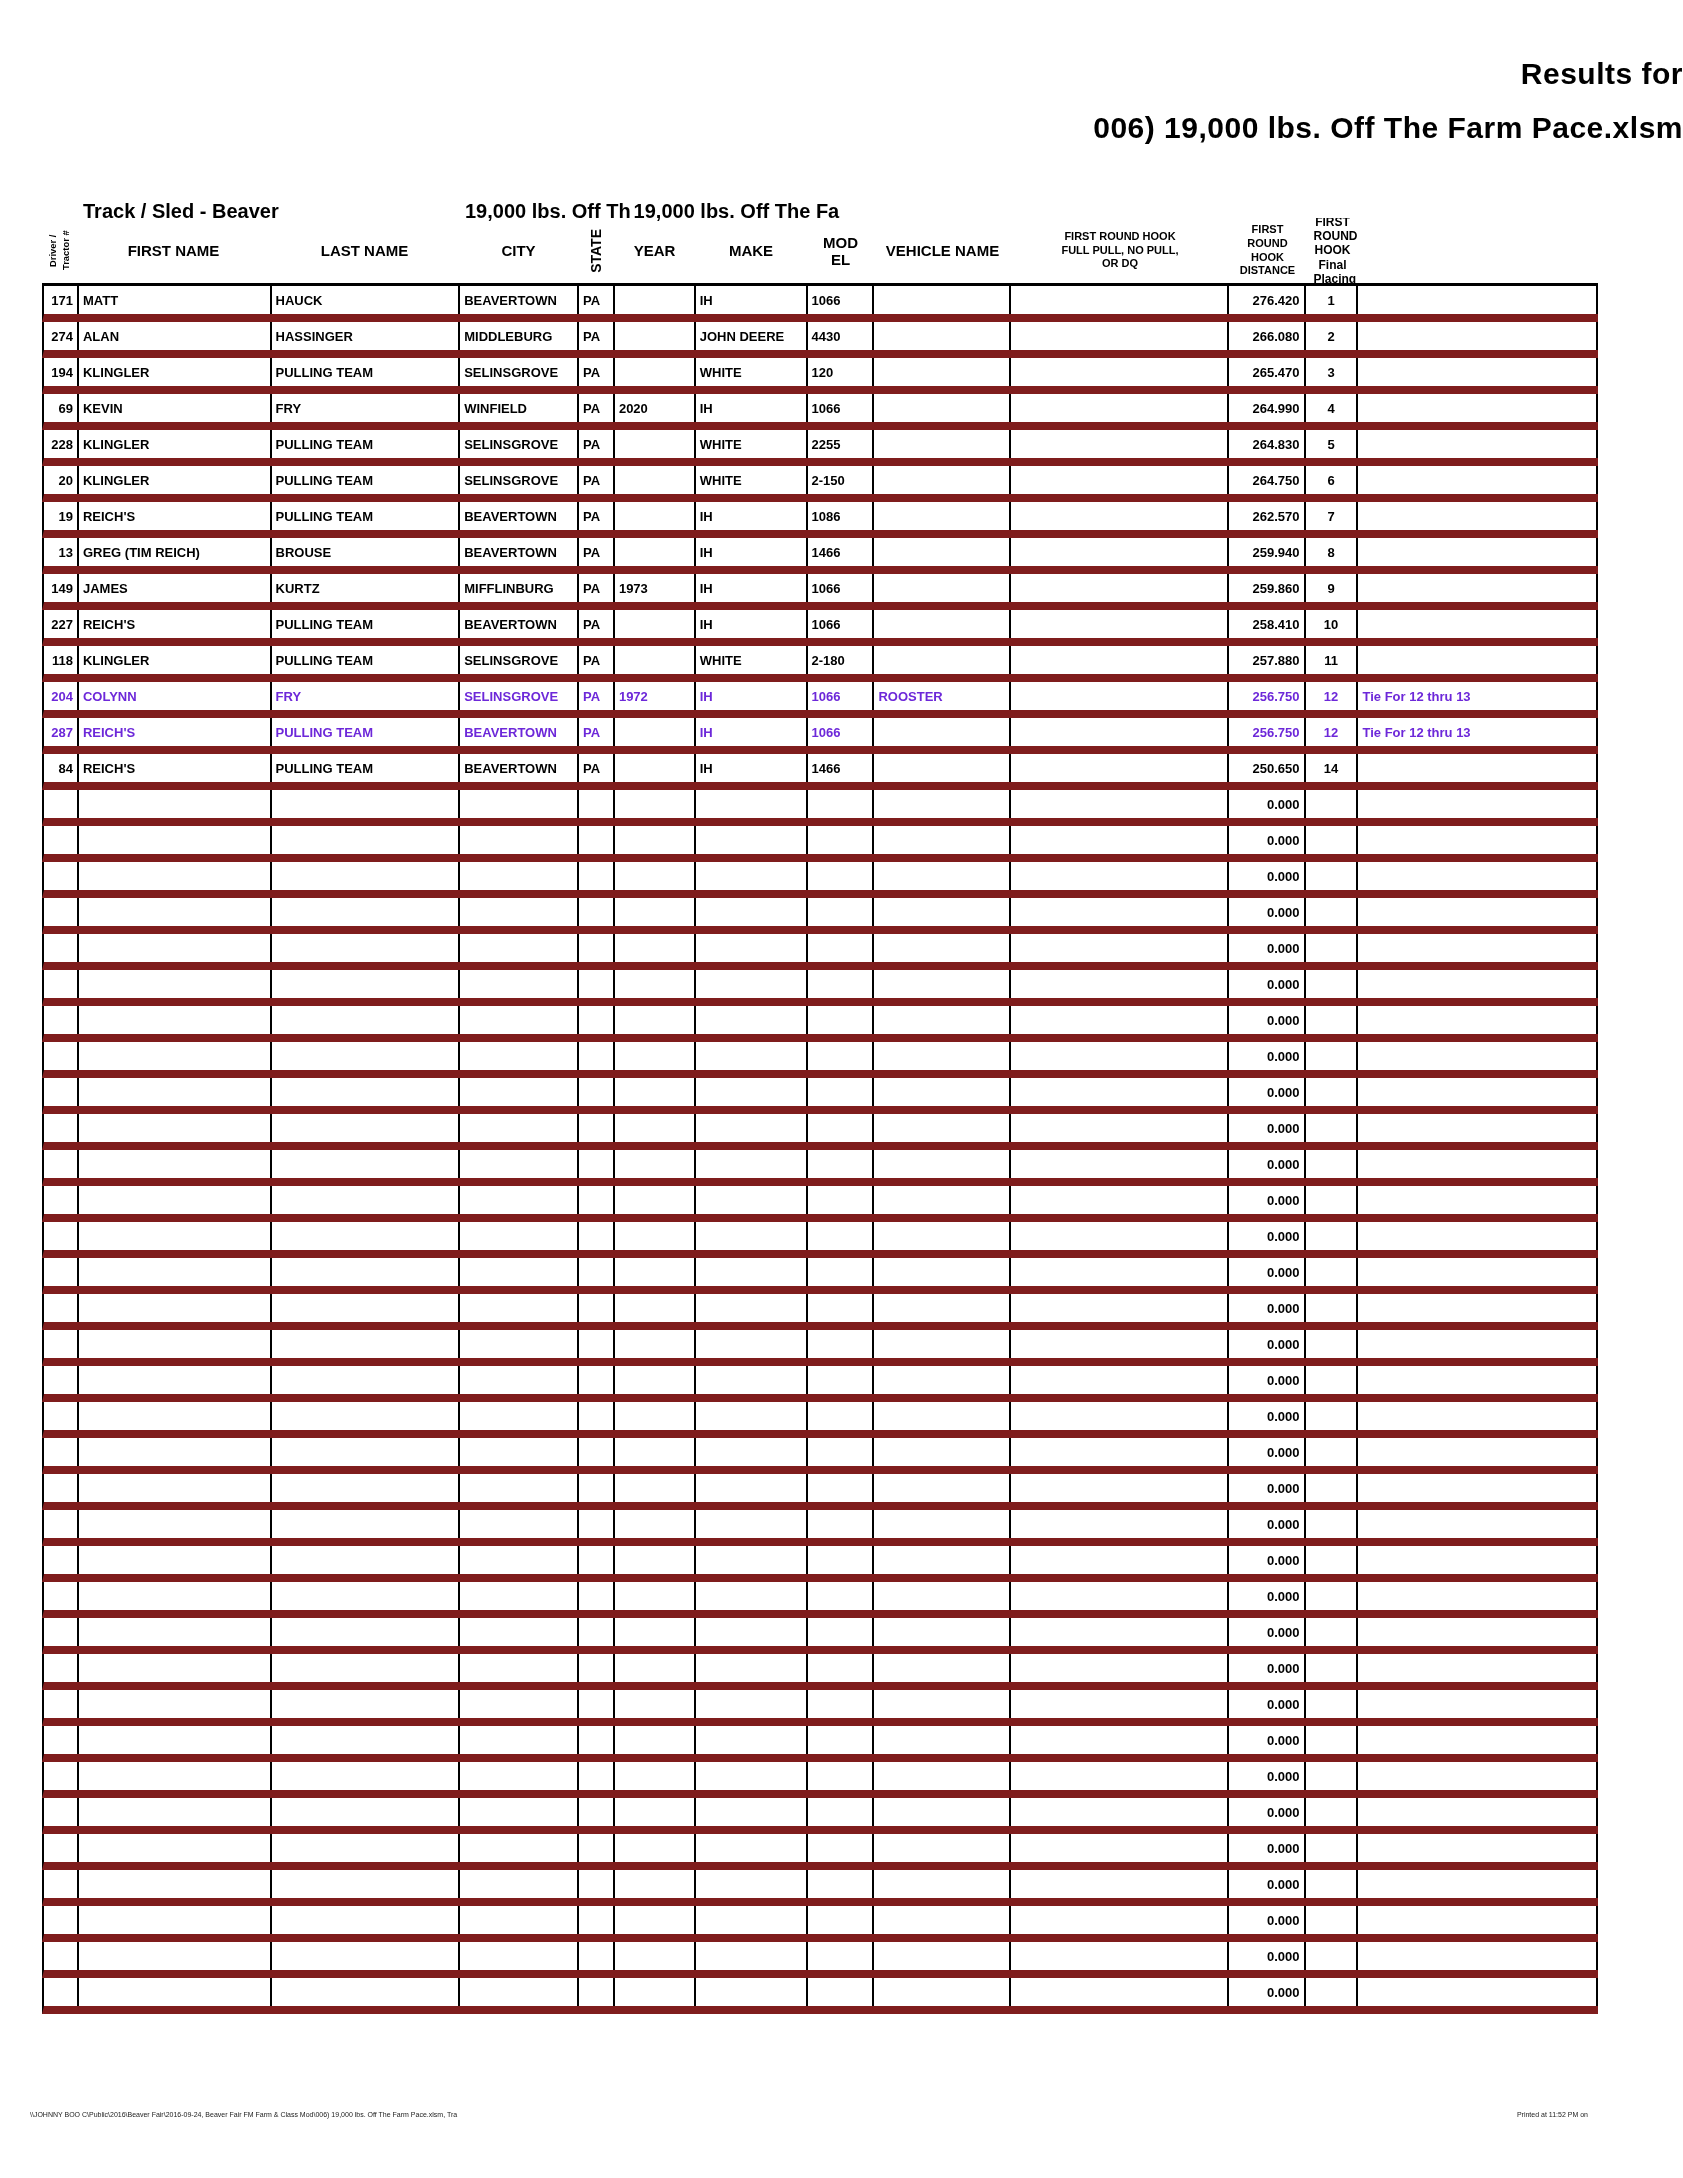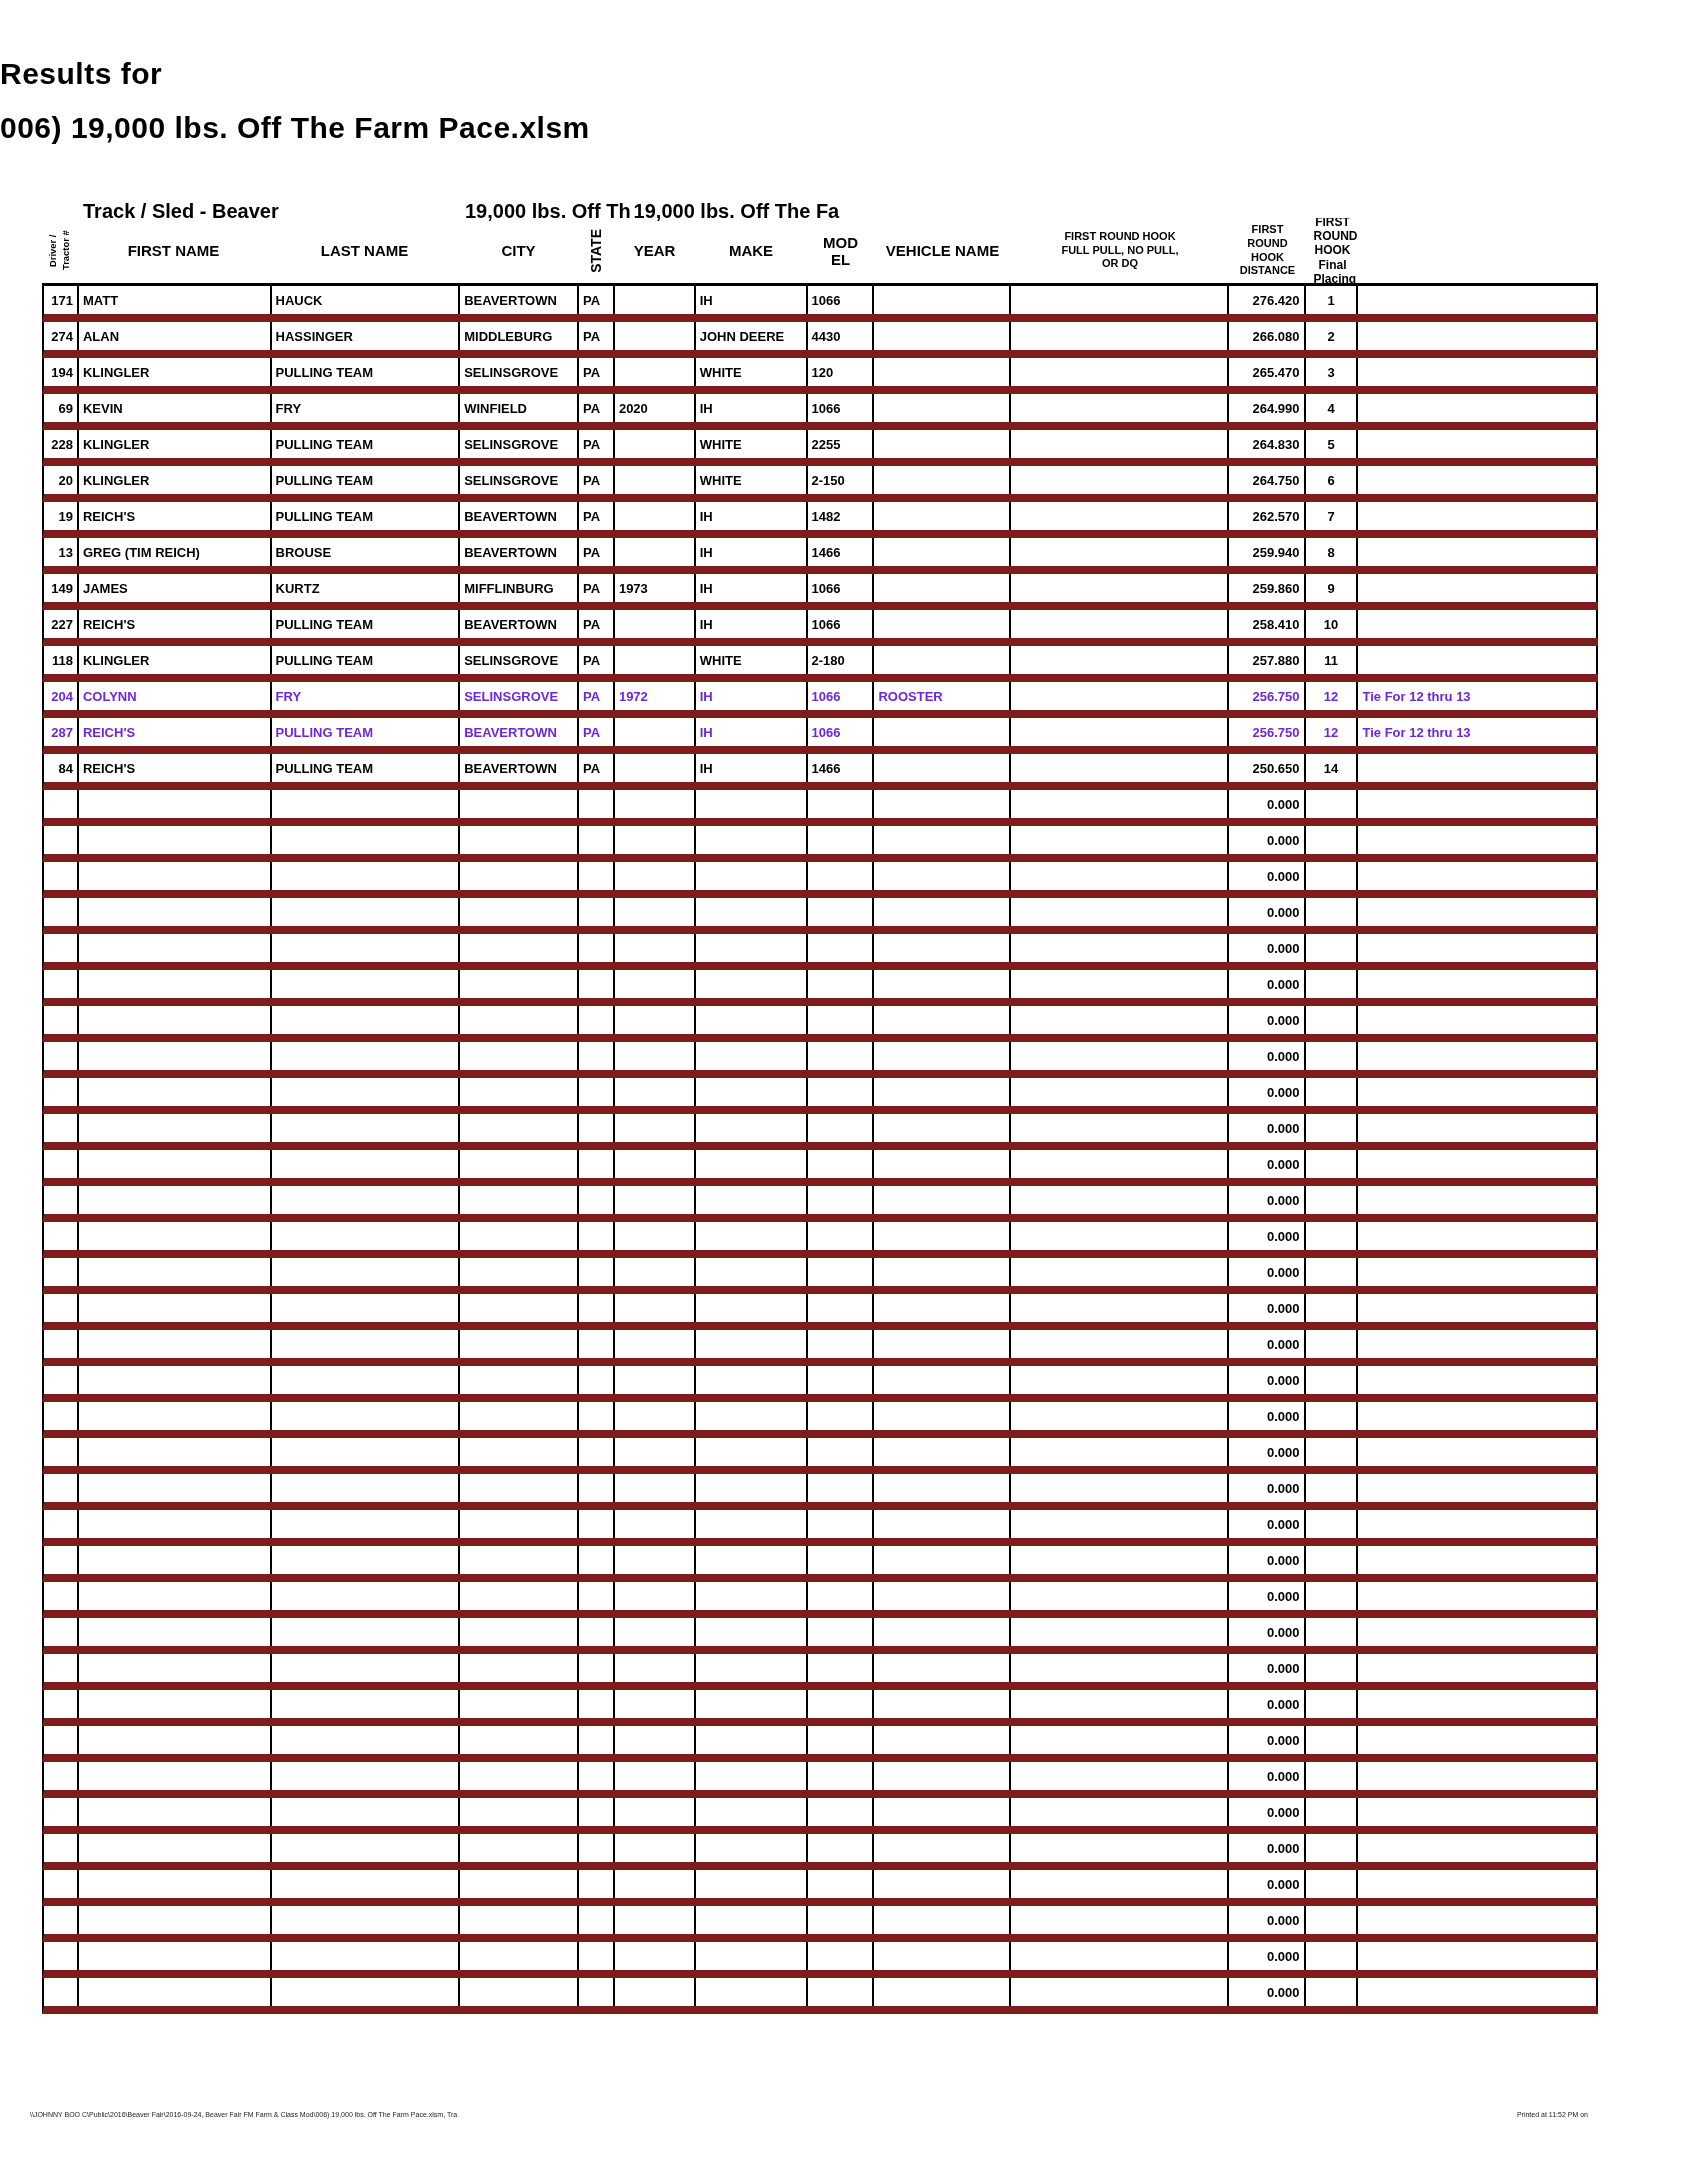--- a/index.html
+++ b/index.html
@@ -1,20 +1,20 @@
 <!DOCTYPE html>
 <html><head>
 <meta charset="utf-8">
 <style>
   html,body { margin:0; padding:0; }
   body {
     width:1683px; height:2178px; background:#ffffff; position:relative;
     font-family:"Liberation Sans", sans-serif; color:#000;
   }
-  .title { position:absolute; left:0; width:1683px; text-align:left; font-weight:bold; font-size:30px; letter-spacing:0.5px; }
+  .title { position:absolute; left:0; width:1683px; text-align:right; font-weight:bold; font-size:30px; letter-spacing:0.5px; }
   #title1 { top:57px; }
   #title2 { top:111px; }
 
   .meta-track { position:absolute; top:200px; left:83px; font-size:20px; font-weight:bold; }
   .meta-class { position:absolute; top:200px; left:465px; font-size:20px; font-weight:bold; white-space:nowrap;text-align:center; }
   .meta-class span { margin-right:3px; }
 
   .results-table { position:absolute; left:42px; top:218px; width:1556px; }
   .thead { display:flex; height:65px; align-items:center; border-bottom:3px solid #000; }
   .hcell { box-sizing:border-box; display:flex; align-items:center; justify-content:center; text-align:center; font-weight:bold; overflow:hidden; height:65px; }
@@ -180,21 +180,21 @@
         <div class="cell c12"></div>
       </div>
       <div class="trow">
         <div class="cell c0 right">19</div>
         <div class="cell c1">REICH'S</div>
         <div class="cell c2">PULLING TEAM</div>
         <div class="cell c3">BEAVERTOWN</div>
         <div class="cell c4">PA</div>
         <div class="cell c5"></div>
         <div class="cell c6">IH</div>
-        <div class="cell c7">1482</div>
+        <div class="cell c7">1086</div>
         <div class="cell c8"></div>
         <div class="cell c9"></div>
         <div class="cell c10 right">262.570</div>
         <div class="cell c11 center">7</div>
         <div class="cell c12"></div>
       </div>
       <div class="trow">
         <div class="cell c0 right">13</div>
         <div class="cell c1">GREG (TIM REICH)</div>
         <div class="cell c2">BROUSE</div>

